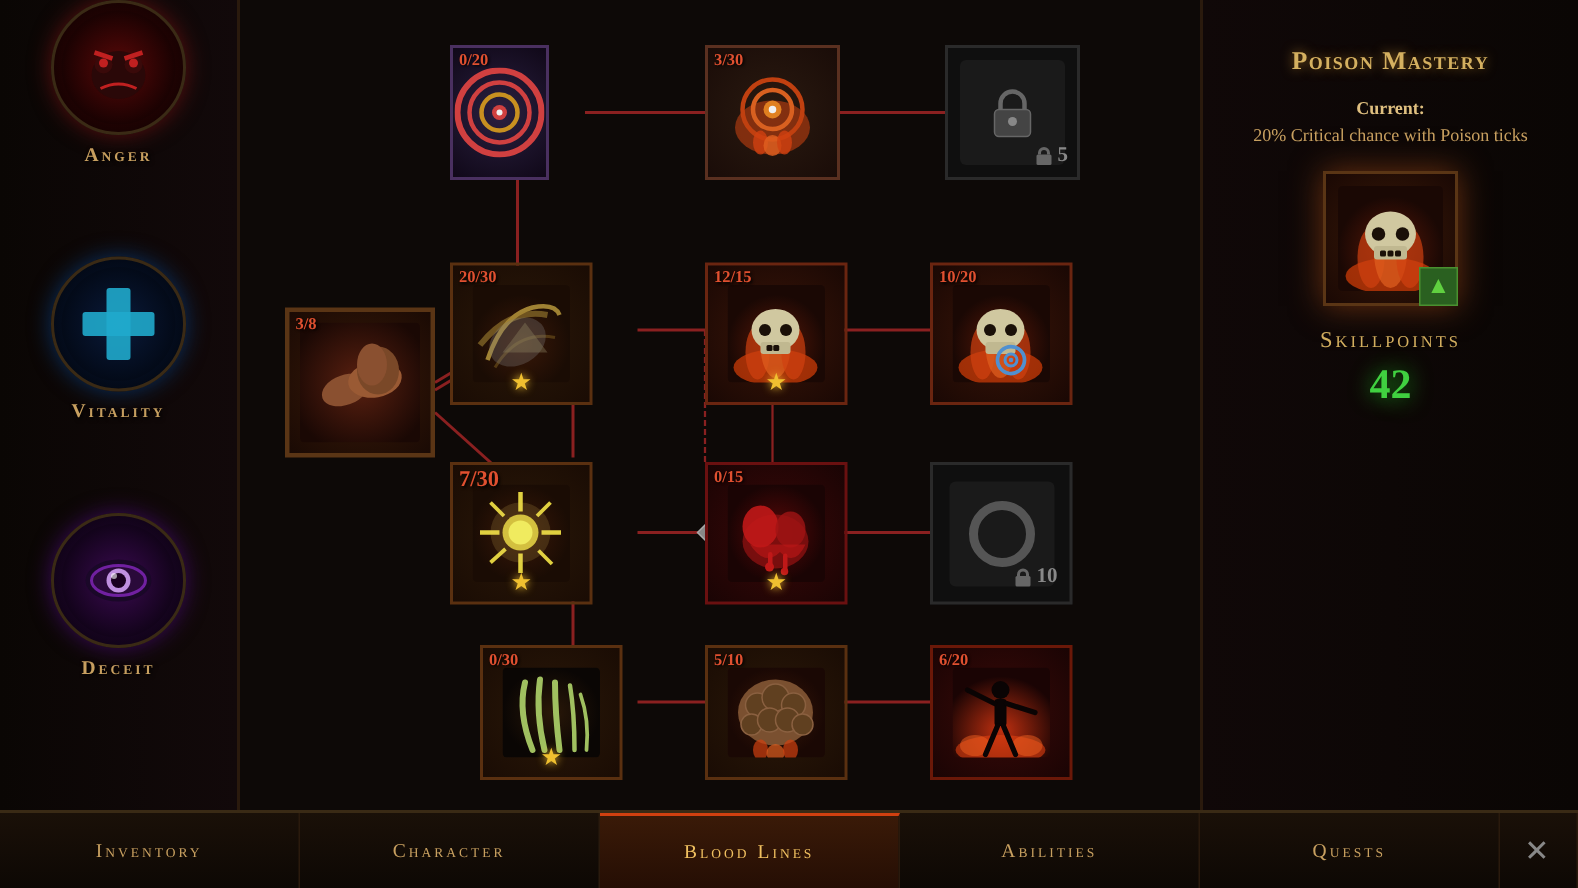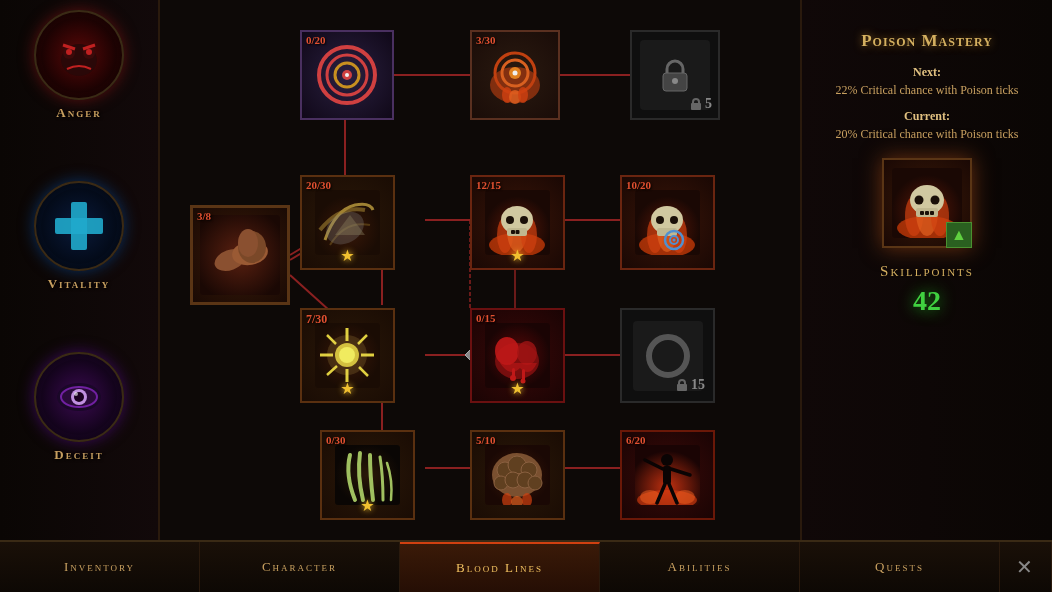--- a/index.html
+++ b/index.html
@@ -17,21 +17,21 @@
     .left-panel {
       position: absolute;
       left: 0; top: 0;
       width: 160px;
       height: 540px;
       background: linear-gradient(to right, #0a0604, #12090a);
       border-right: 2px solid #2a1a0d;
       display: flex;
       flex-direction: column;
       align-items: center;
-      padding-top: 10px;
+      padding-top: 0;
       gap: 60px;
     }
 
     .stat-item {
       display: flex;
       flex-direction: column;
       align-items: center;
       gap: 5px;
     }
 
@@ -425,21 +425,21 @@
       </defs>
       <rect width="80" height="80" fill="url(#armg)" rx="3"></rect>
 
       <ellipse cx="30" cy="45" rx="16" ry="10" fill="#8a5030" transform="rotate(-20 30 45)"></ellipse>
       <ellipse cx="50" cy="38" rx="18" ry="12" fill="#9a5a34" transform="rotate(-10 50 38)"></ellipse>
       <ellipse cx="52" cy="32" rx="14" ry="16" fill="#7a4828"></ellipse>
       <ellipse cx="48" cy="28" rx="10" ry="14" fill="#8a5030"></ellipse>
     </svg>
   </div>
 
-  <div class="skill-node bg-archery" style="position:absolute; left:140px; top:30px; width:94px; height:90px;">
+  <div class="skill-node bg-archery" style="position:absolute; left:140px; top:30px; width:66px; height:90px;">
     <span class="count" style="position:absolute;top:2px;left:4px;color:#e05030;font-size:11px;font-weight:bold;">0/20</span>
     <div class="icon-inner bg-archery" style="background:transparent;border:none;">
       <svg width="60" height="60" viewBox="0 0 60 60">
         <circle cx="30" cy="30" r="28" fill="none" stroke="#d04040" stroke-width="4"></circle>
         <circle cx="30" cy="30" r="20" fill="none" stroke="#d04040" stroke-width="3"></circle>
         <circle cx="30" cy="30" r="12" fill="none" stroke="#c89020" stroke-width="3"></circle>
         <circle cx="30" cy="30" r="5" fill="#d04040"></circle>
         <circle cx="30" cy="30" r="2" fill="#f0f0f0"></circle>
       </svg>
     </div>
@@ -555,21 +555,21 @@
         <circle cx="39" cy="30" r="4" fill="#1a1008"></circle>
 
         <circle cx="39" cy="50" r="9" fill="none" stroke="#5090d0" stroke-width="2.5"></circle>
         <circle cx="39" cy="50" r="4" fill="none" stroke="#5090d0" stroke-width="2"></circle>
         <circle cx="39" cy="50" r="1.5" fill="#5090d0"></circle>
       </svg>
     </div>
   </div>
 
   <div class="skill-node" style="position:absolute; left:140px; top:308px; width:95px; height:95px; background: radial-gradient(circle, #2a1808 0%, #1a0c04 100%); border-color: #5a3010;">
-    <span class="count" style="position:absolute;top:2px;left:4px;color:#e05030;font-size:12px;font-weight:bold;">7/30</span>
+    <span class="count" style="position:absolute;top:2px;left:4px;color:#e05030;font-size:15px;font-weight:bold;">7/30</span>
     <div class="icon-inner" style="background:transparent;border:none;width:75px;height:75px;">
       <svg width="65" height="65" viewBox="0 0 65 65">
         <defs>
           <radialGradient id="sbg" cx="50%" cy="50%" r="50%">
             <stop offset="0%" stop-color="#3a1808"></stop>
             <stop offset="100%" stop-color="#1a0c04"></stop>
           </radialGradient>
         </defs>
         <rect width="65" height="65" fill="url(#sbg)" rx="3"></rect>
 
@@ -618,21 +618,21 @@
 
   <div class="skill-node locked" style="position:absolute; left:460px; top:308px; width:95px; height:95px;">
     <div class="icon-inner" style="background:#1a1a1a;border:none;width:70px;height:70px;display:flex;align-items:center;justify-content:center;">
       <div class="ring-icon" style="width:44px;height:44px;border-radius:50%;border:6px solid #555;background:transparent;"></div>
     </div>
     <div class="lock-num" style="position:absolute;right:8px;bottom:8px;display:flex;align-items:center;gap:2px;">
       <svg width="14" height="14" viewBox="0 0 14 14">
           <rect x="2" y="6" width="10" height="7" rx="1" fill="#666"></rect>
           <path d="M4 6 V5 A3 3 0 0 1 10 5 V6" fill="none" stroke="#666" stroke-width="2"></path>
         </svg>
-      <span style="color:#888;font-size:14px;font-weight:bold;">15</span>
+      <span style="color:#888;font-size:14px;font-weight:bold;">10</span>
     </div>
   </div>
 
   <div class="skill-node" style="position:absolute; left:140px; top:430px; width:95px; height:90px; background: radial-gradient(circle, #2a1808 0%, #1a0c04 100%); border-color: #5a3010; margin-left: 20px;">
     <span class="count" style="position:absolute;top:2px;left:4px;color:#e05030;font-size:11px;font-weight:bold;">0/30</span>
     <div class="icon-inner" style="background:transparent;border:none;width:75px;height:70px;">
       <svg width="65" height="60" viewBox="0 0 65 60">
         <defs>
           <radialGradient id="clbg" cx="50%" cy="50%" r="50%">
             <stop offset="0%" stop-color="#2a1808"></stop>
@@ -707,24 +707,20 @@
       </svg>
     </div>
   </div>
 
 </div>
 
 <div class="info-panel" style="position:absolute;right:0;top:0;width:252px;height:540px;background:linear-gradient(to left,#0a0604,#100808);border-left:2px solid #2a1a0d;padding:31px;">
 
   <h2 class="info-title" style="color:#d4b060;font-size:17px;font-variant:small-caps;letter-spacing:1px;text-align:center;margin-bottom:12px;text-shadow:0 0 8px #8a6020;font-family:Georgia,serif;">Poison Mastery</h2>
 
-  <p class="info-desc" style="color:#c8a060;font-size:12px;line-height:1.5;text-align:center;margin-bottom:8px;font-family:Georgia,serif;">
-    <span style="display:block;font-weight:bold;color:#e0c080;">Next:</span>
-    <span>22% Critical chance with Poison ticks</span>
-  </p>
 
   <p class="info-desc" style="color:#c8a060;font-size:12px;line-height:1.5;text-align:center;margin-bottom:8px;font-family:Georgia,serif;">
     <span style="display:block;font-weight:bold;color:#e0c080;">Current:</span>
     <span>20% Critical chance with Poison ticks</span>
   </p>
 
   <div class="skill-preview" style="width:90px;height:90px;border:2px solid #5a3515;background:radial-gradient(circle,#3a1a08 0%,#1a0804 100%);margin:15px auto;display:flex;align-items:center;justify-content:center;position:relative;box-shadow:0 0 20px #6a3010;">
     <svg width="70" height="70" viewBox="0 0 70 70">
       <defs>
         <radialGradient id="prevfg" cx="50%" cy="60%" r="50%">

